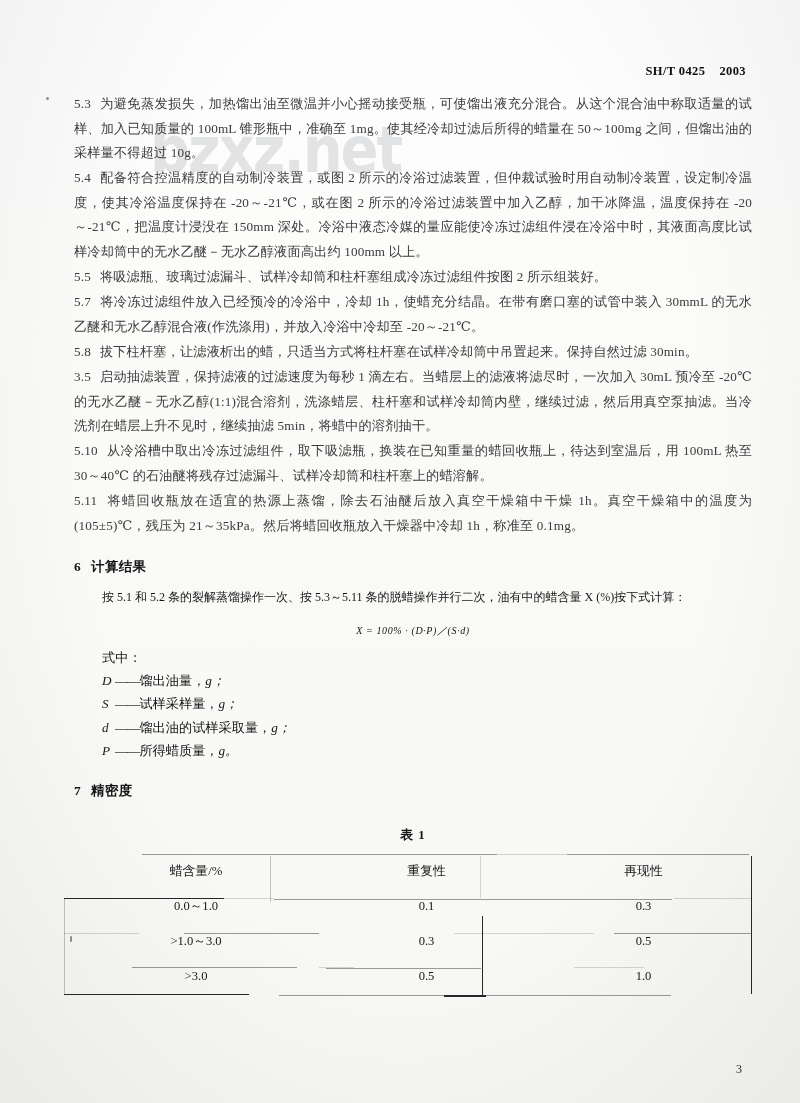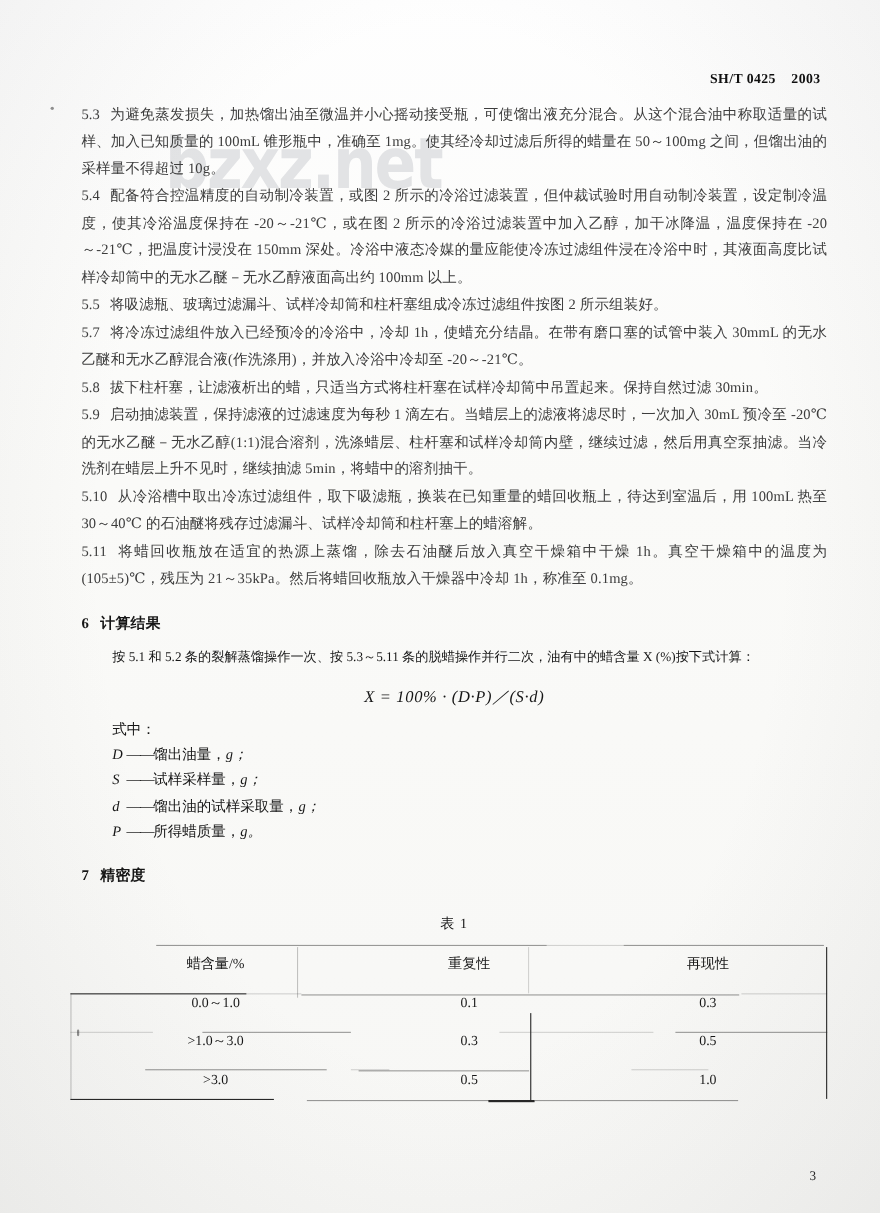--- a/index.html
+++ b/index.html
@@ -98,21 +98,21 @@
     text-indent: 28px;
     font-size: 12px;
     line-height: 24.6px;
     text-align: justify;
   }
 
   .formula {
     margin: 14px 0 6px 0;
     text-align: center;
     font-style: italic;
-    font-size: 15px;
+    font-size: 10px;
     letter-spacing: 0.6px;
   }
 
   .whereof {
     margin: 8px 0 0 0;
     text-indent: 28px;
     font-size: 13.2px;
     line-height: 23px;
   }
   ul.defs {
@@ -130,21 +130,21 @@
     display: inline-block;
     min-width: 13px;
   }
   ul.defs li .dash { letter-spacing: -1px; }
   ul.defs li .unit { font-style: italic; }
 
   .table-title {
     margin: 24px 0 0 0;
     text-align: center;
     font-size: 12.8px;
-    font-weight: normal;
+    font-weight: bold;
     letter-spacing: 1px;
   }
 
   .tbl-wrap {
     position: relative;
     margin: 10px 0 0 0;
     width: 678px;
     height: 141px;
   }
   table.precision {
@@ -214,21 +214,21 @@
 
       <p class="para"><span class="lbl">5.4</span><span>配备符合控温精度的自动制冷装置，或图 2 所示的冷浴过滤装置，但仲裁试验时用自动制冷装置，设定制冷温度，使其冷浴温度保持在 -20～-21℃，或在图 2 所示的冷浴过滤装置中加入乙醇，加干冰降温，温度保持在 -20～-21℃，把温度计浸没在 150mm 深处。冷浴中液态冷媒的量应能使冷冻过滤组件浸在冷浴中时，其液面高度比试样冷却筒中的无水乙醚－无水乙醇液面高出约 100mm 以上。</span></p>
 
       <p class="para"><span class="lbl">5.5</span><span>将吸滤瓶、玻璃过滤漏斗、试样冷却筒和柱杆塞组成冷冻过滤组件按图 2 所示组装好。</span></p>
 
 
       <p class="para"><span class="lbl">5.7</span><span>将冷冻过滤组件放入已经预冷的冷浴中，冷却 1h，使蜡充分结晶。在带有磨口塞的试管中装入 30mmL 的无水乙醚和无水乙醇混合液(作洗涤用)，并放入冷浴中冷却至 -20～-21℃。</span></p>
 
       <p class="para"><span class="lbl">5.8</span><span>拔下柱杆塞，让滤液析出的蜡，只适当方式将柱杆塞在试样冷却筒中吊置起来。保持自然过滤 30min。</span></p>
 
-      <p class="para"><span class="lbl">5.9</span><span>启动抽滤装置，保持滤液的过滤速度为每秒 1 滴左右。当蜡层上的滤液将滤尽时，一次加入 30mL 预冷至 -20℃ 的无水乙醚－无水乙醇(1:1)混合溶剂，洗涤蜡层、柱杆塞和试样冷却筒内壁，继续过滤，然后用真空泵抽滤。当冷洗剂在蜡层上升不见时，继续抽滤 5min，将蜡中的溶剂抽干。</span></p>
+      <p class="para"><span class="lbl">3.5</span><span>启动抽滤装置，保持滤液的过滤速度为每秒 1 滴左右。当蜡层上的滤液将滤尽时，一次加入 30mL 预冷至 -20℃ 的无水乙醚－无水乙醇(1:1)混合溶剂，洗涤蜡层、柱杆塞和试样冷却筒内壁，继续过滤，然后用真空泵抽滤。当冷洗剂在蜡层上升不见时，继续抽滤 5min，将蜡中的溶剂抽干。</span></p>
 
       <p class="para"><span class="lbl">5.10</span><span>从冷浴槽中取出冷冻过滤组件，取下吸滤瓶，换装在已知重量的蜡回收瓶上，待达到室温后，用 100mL 热至 30～40℃ 的石油醚将残存过滤漏斗、试样冷却筒和柱杆塞上的蜡溶解。</span></p>
 
       <p class="para"><span class="lbl">5.11</span><span>将蜡回收瓶放在适宜的热源上蒸馏，除去石油醚后放入真空干燥箱中干燥 1h。真空干燥箱中的温度为 (105±5)℃，残压为 21～35kPa。然后将蜡回收瓶放入干燥器中冷却 1h，称准至 0.1mg。</span></p>
 
       <h2 class="sec"><span class="snum">6</span><span>计算结果</span></h2>
 
       <p class="indent">按 5.1 和 5.2 条的裂解蒸馏操作一次、按 5.3～5.11 条的脱蜡操作并行二次，油有中的蜡含量 X (%)按下式计算：</p>
 
       <div class="formula">X = 100% · (D·P)／(S·d)</div>

